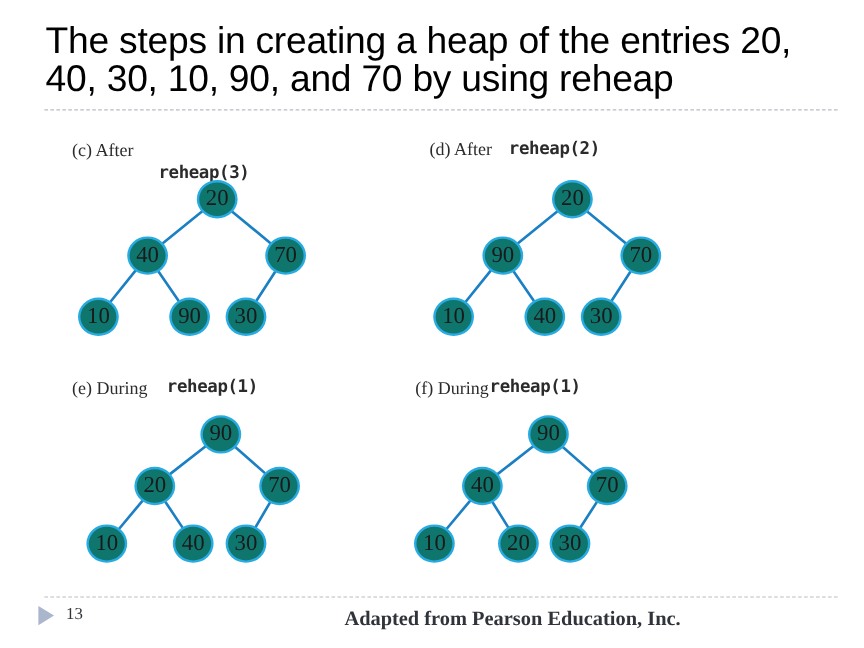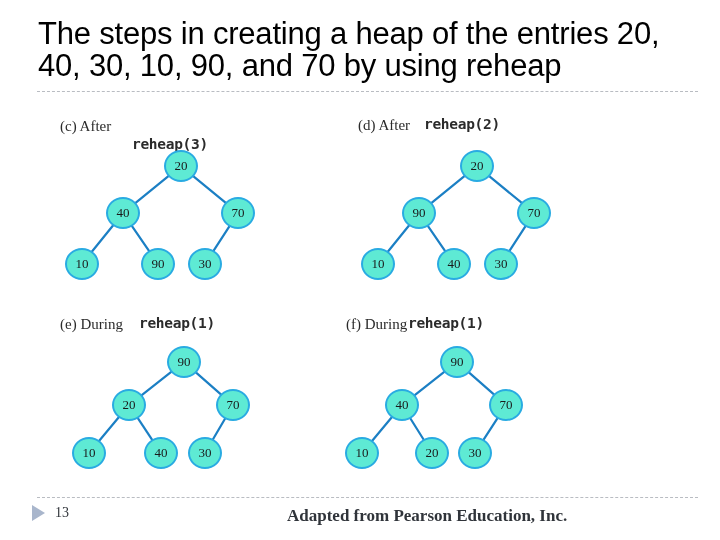--- a/index.html
+++ b/index.html
@@ -66,27 +66,27 @@
   }
 
   .node {
     position: absolute;
     width: 34px;
     height: 32px;
     margin-left: -17px;
     margin-top: -16px;
     border: 2px solid #29abe2;
     border-radius: 50%;
-    background: #5eead4;
+    background: #0f766e;
     box-sizing: border-box;
     display: flex;
     align-items: center;
     justify-content: center;
     font-family: "Liberation Serif", serif;
-    font-size: 13px;
+    font-size: 19px;
     color: #1a1a1a;
     z-index: 2;
   }
 
   .edges {
     position: absolute;
     left: 0;
     top: 0;
     width: 720px;
     height: 540px;

